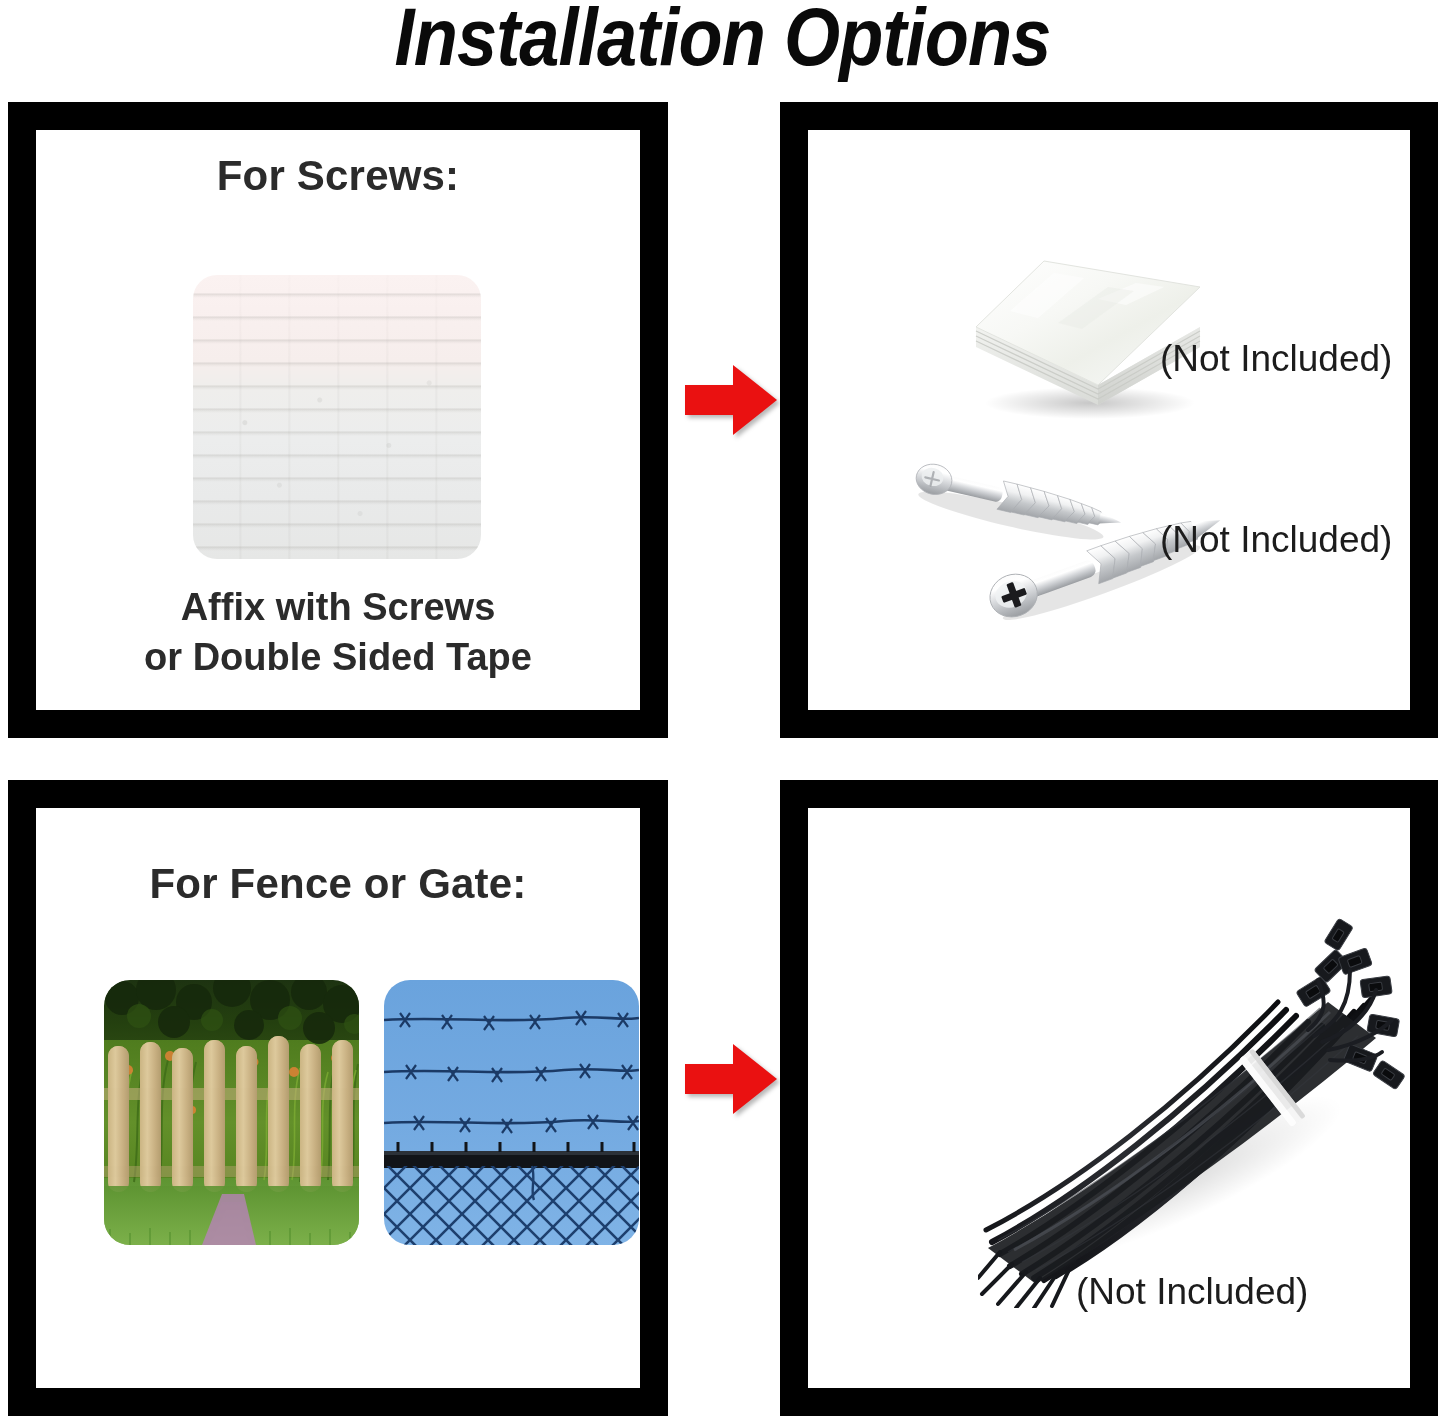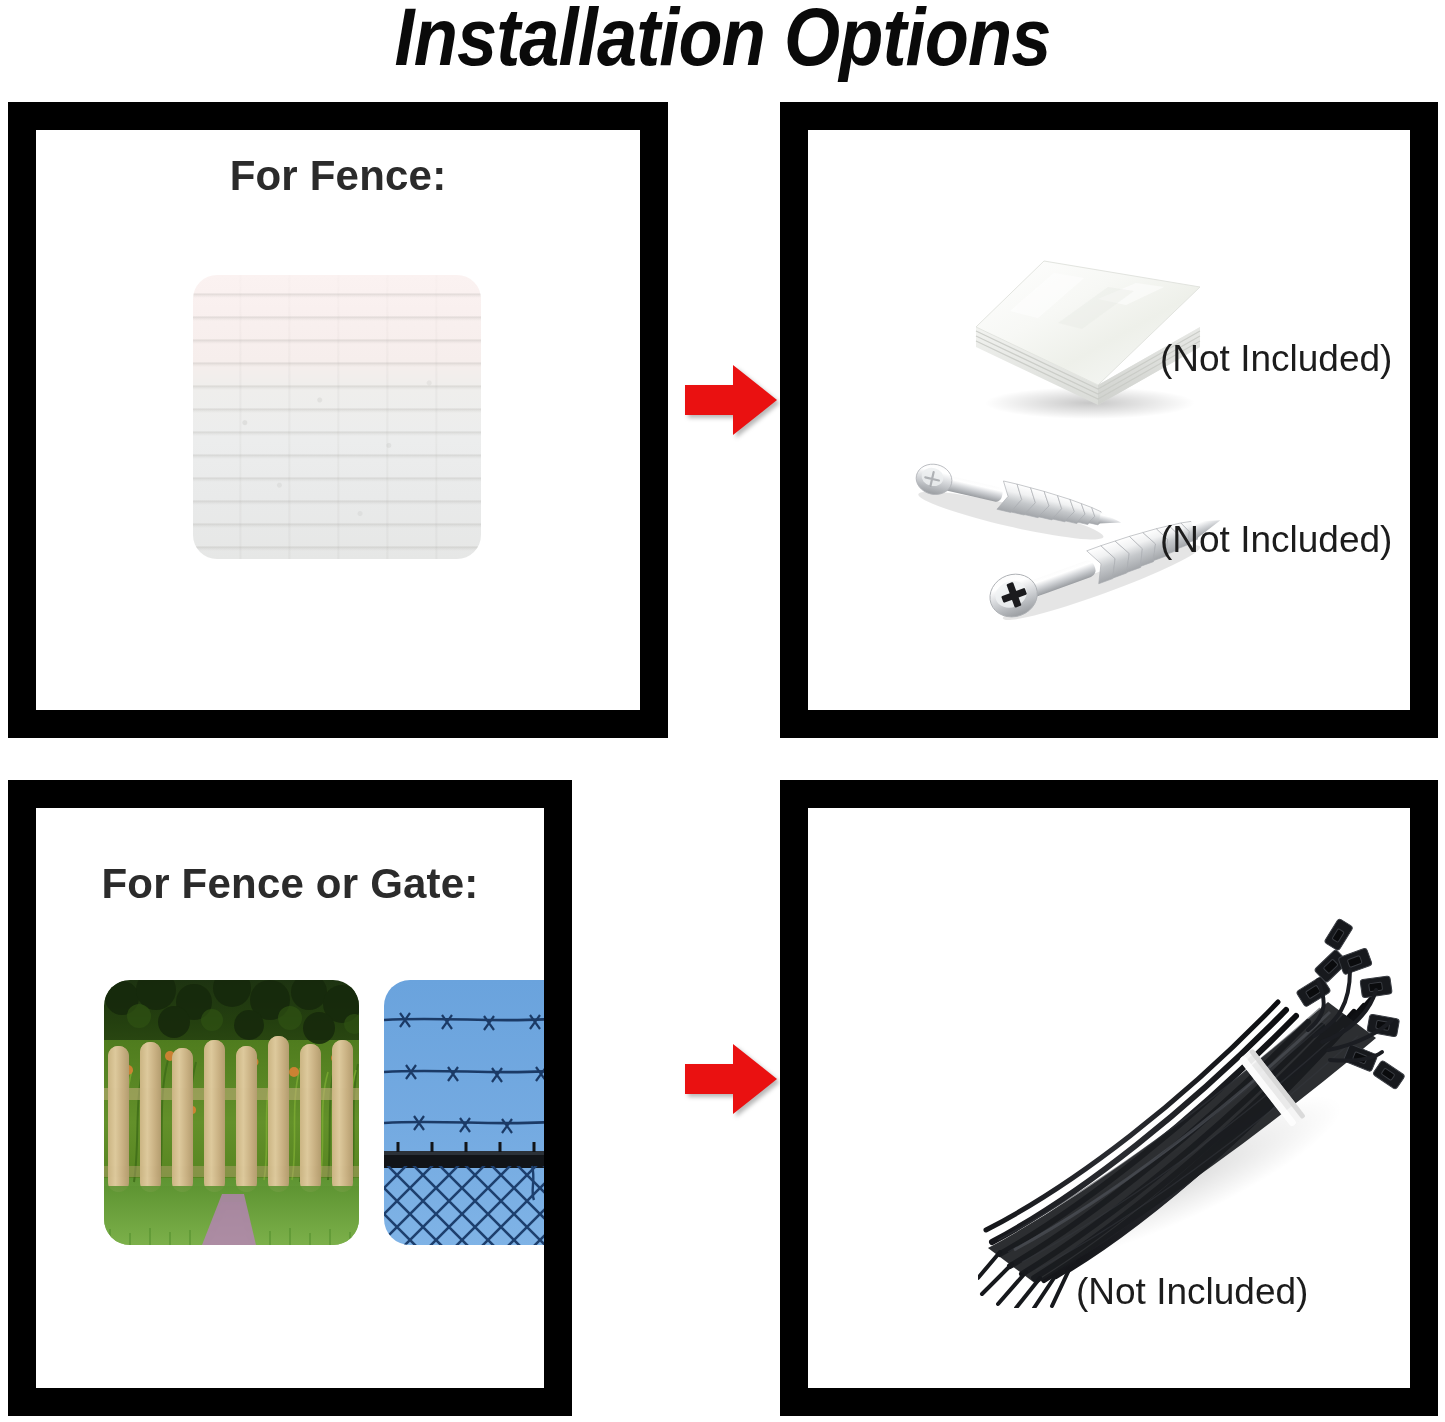--- a/index.html
+++ b/index.html
@@ -43,21 +43,21 @@
   }
   .panel-inner {
     position: relative;
     width: 100%;
     height: 100%;
     background: #ffffff;
     overflow: hidden;
   }
   #panel-walls      { left: 8px;   top: 102px; width: 660px;  height: 636px; }
   #panel-wall-hw    { left: 780px; top: 102px; width: 658px;  height: 636px; }
-  #panel-fence      { left: 8px;   top: 780px; width: 564px;  height: 636px; }
+  #panel-fence      { left: 8px;   top: 780px; width: 660px;  height: 636px; }
   #panel-fence-hw   { left: 780px; top: 780px; width: 658px;  height: 636px; }
 
   .panel-heading {
     position: absolute;
     left: 0;
     width: 100%;
     text-align: center;
     font-size: 42px;
     font-weight: bold;
     color: #2b2b2b;
@@ -177,28 +177,32 @@
   svg { display: block; }
 </style>
 </head>
 <body>
 
 <div class="title">Installation Options</div>
 
 <div class="panel" id="panel-walls">
   <div class="panel-inner">
 
-    <div class="panel-heading" id="heading-walls">For Fence:</div>
+    <div class="panel-heading" id="heading-walls">For Screws:</div>
 
     <div class="brick-wall">
       <div class="rows"></div>
       <div class="rows2"></div>
       <div class="speckle"></div>
     </div>
 
+    <div class="panel-caption" id="caption-walls">
+      <div>Affix with Screws</div>
+      <div>or Double Sided Tape</div>
+    </div>
 
   </div>
 </div>
 
 <div class="arrow" id="arrow-top">
   <svg viewBox="0 0 92 74" width="92" height="74" aria-hidden="true">
     <polygon points="0,22 48,22 48,2 92,37 48,72 48,52 0,52" fill="#ea1111"></polygon>
   </svg>
 </div>
 

